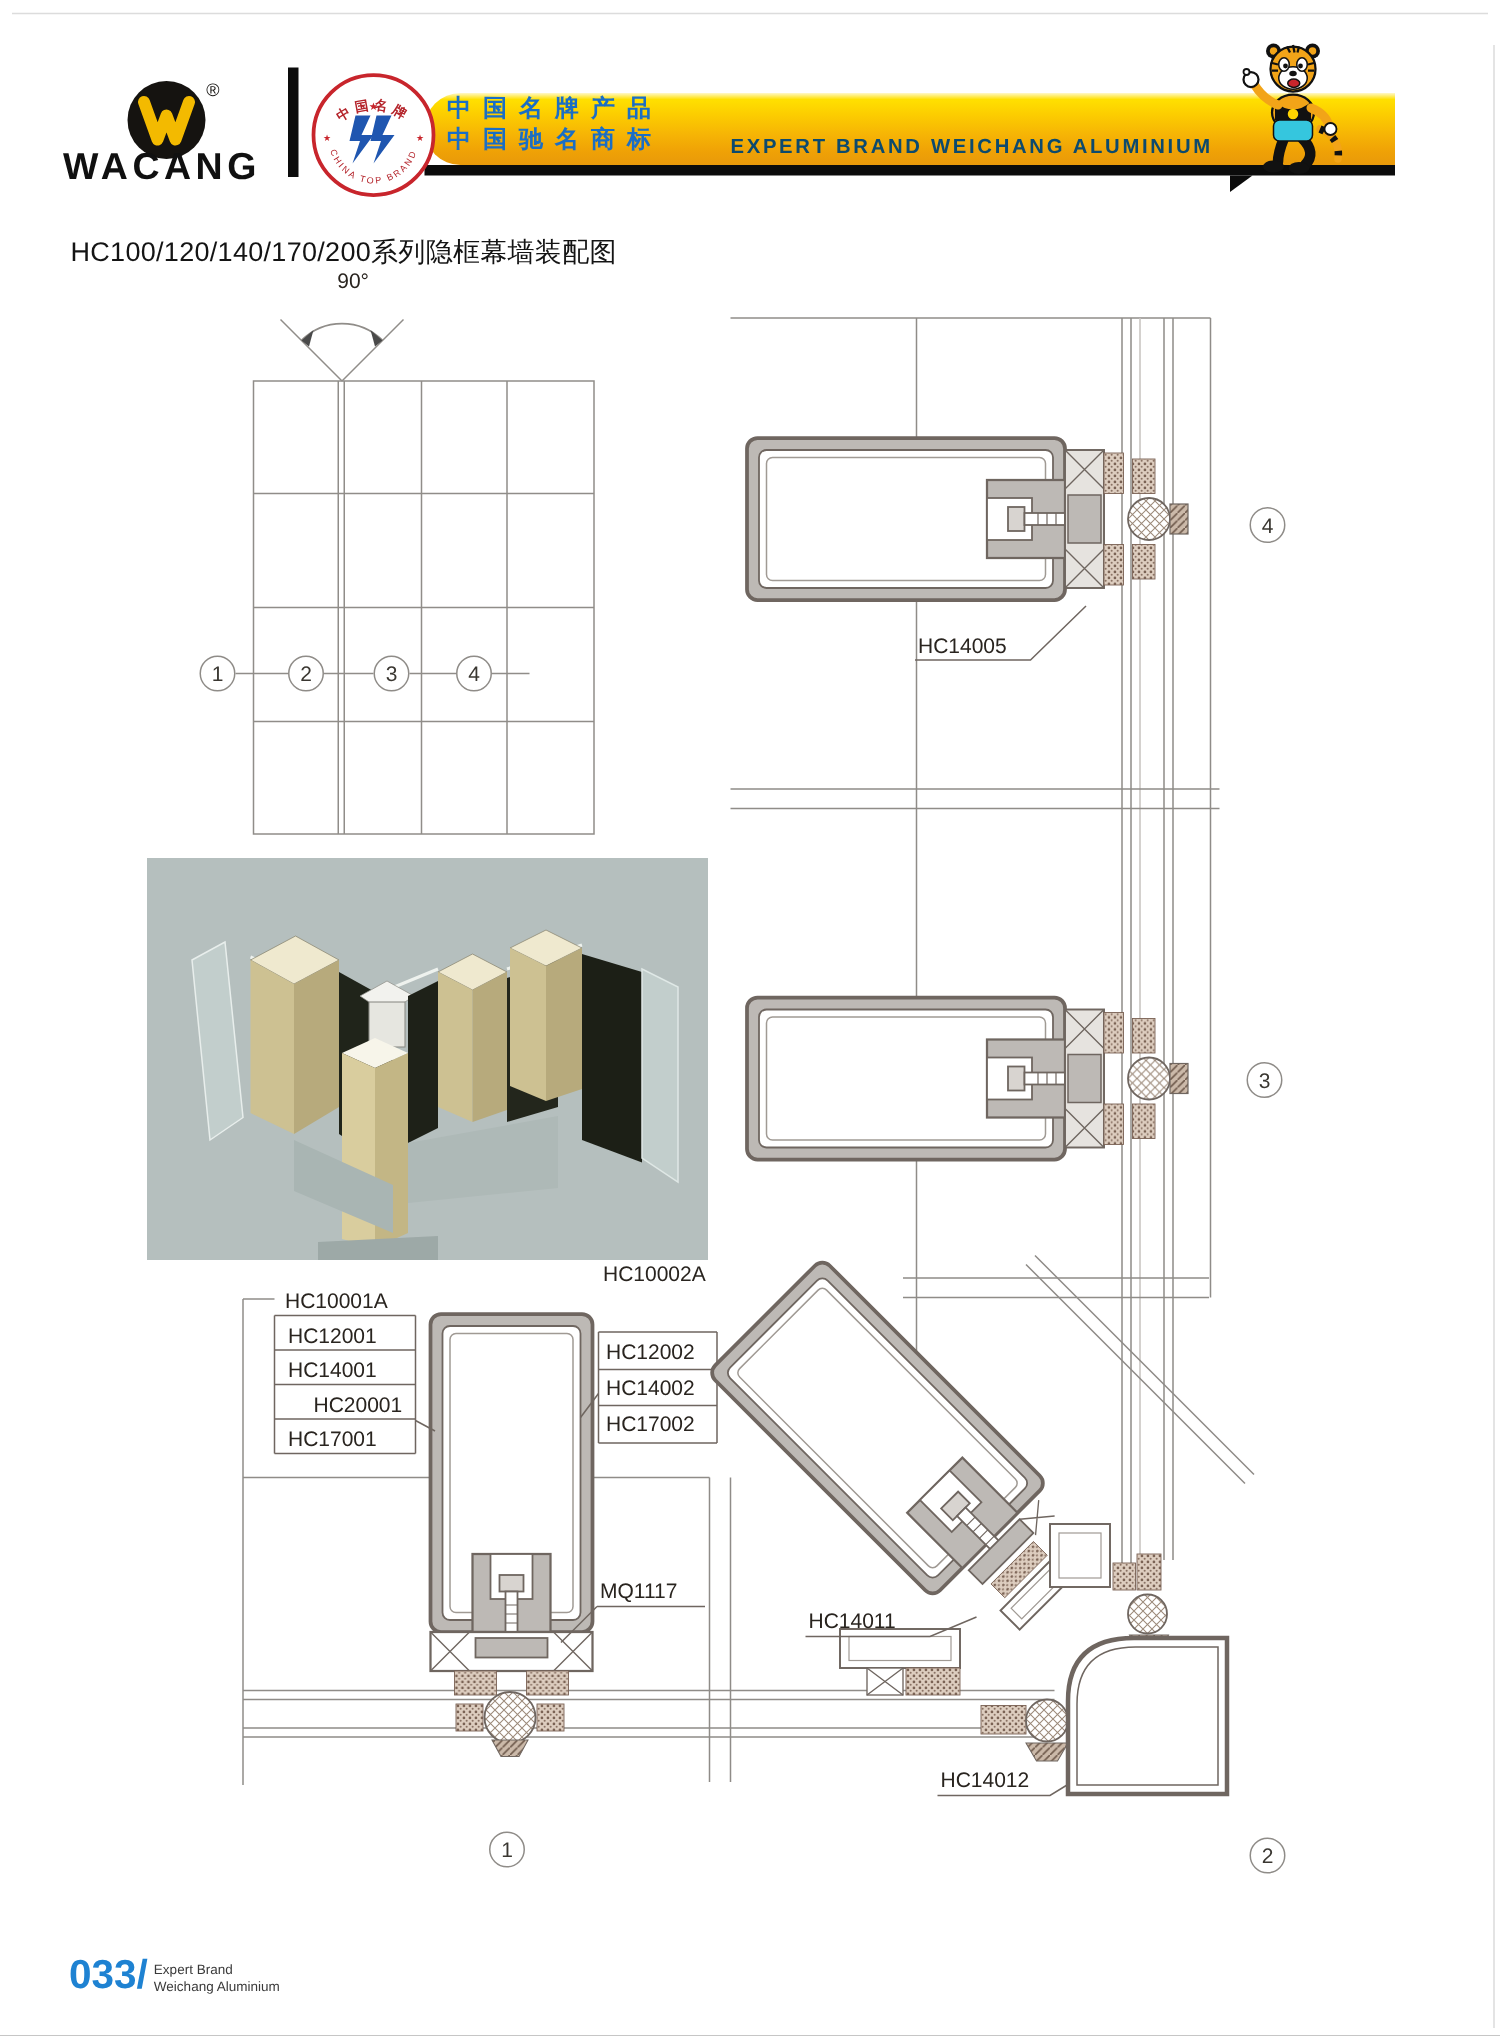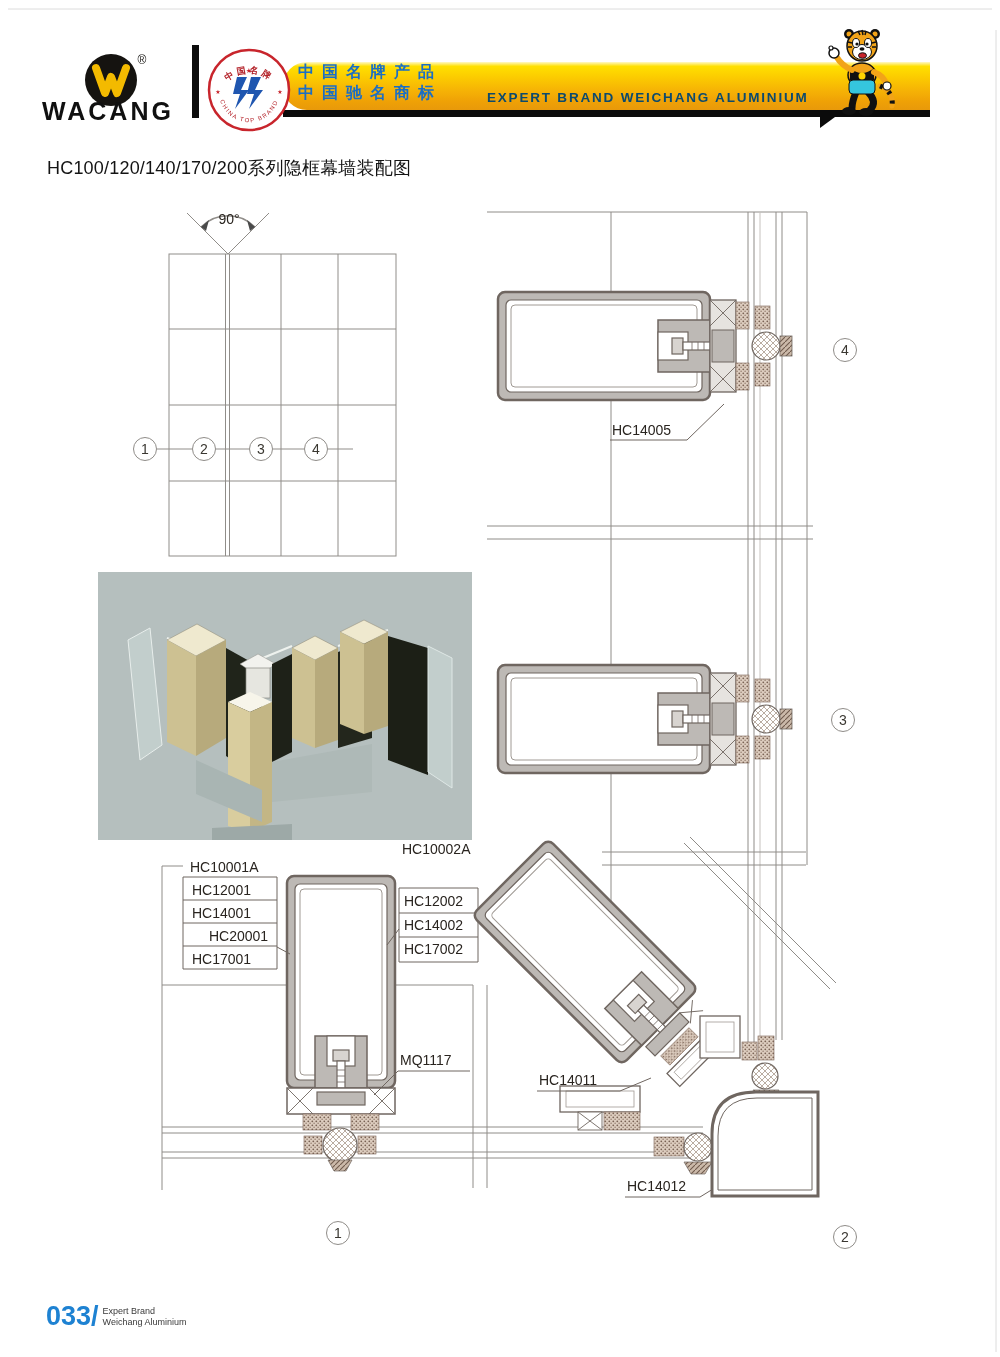--- a/index.html
+++ b/index.html
@@ -25,21 +25,21 @@
             letter-spacing:1.8px;white-space:nowrap}
   
   #doc-title{position:absolute;left:47px;top:156px;font-size:18px;font-weight:normal;color:#141414;
              letter-spacing:0.2px;white-space:nowrap}
   
   .plabel{position:absolute;font-size:14px;line-height:15px;color:#29241f;white-space:nowrap}
   .callout{position:absolute;width:24px;height:24px;border:1px solid #8f8c88;border-radius:50%;
            background:#fff;display:flex;align-items:center;justify-content:center;
            font-size:14px;color:#3a3731}
   
-  #footer{position:absolute;left:46px;top:1303px;display:flex;align-items:flex-start}
+  #footer{position:absolute;left:46px;top:1303px;display:flex;align-items:flex-end}
   #page-no,#page-slash{font-size:27px;line-height:26px;font-weight:bold;color:#1e82d2}
   #footer-tag{margin-left:4px;margin-top:3px;font-size:9px;line-height:10.5px;color:#3a3a3a}
 </style>
 </head>
 <body>
 
 <div id="page">
 
   <svg class="abs" style="left:0;top:0" width="1000" height="1357" viewBox="0 0 1000 1357" xmlns="http://www.w3.org/2000/svg" xmlns:xlink="http://www.w3.org/1999/xlink">
     <defs>
@@ -279,21 +279,21 @@
     <ellipse cx="40" cy="21" rx="2.5" ry="1.8" fill="#111"></ellipse>
     <ellipse cx="40.5" cy="27.5" rx="4" ry="2.8" fill="#c8252c" stroke="#111" stroke-width="1"></ellipse>
   </svg>
 
   <div id="doc-title">HC100/120/140/170/200系列隐框幕墙装配图</div>
 
   <div class="callout" style="left:133px;top:437px">1</div>
   <div class="callout" style="left:192px;top:437px">2</div>
   <div class="callout" style="left:249px;top:437px">3</div>
   <div class="callout" style="left:304px;top:437px">4</div>
-  <div class="plabel" style="left:212px;top:212px;width:34px;text-align:center">90°</div>
+  <div class="plabel" style="left:212px;top:180px;width:34px;text-align:right">90°</div>
 
   <div class="plabel" style="left:612px;top:423px">HC14005</div>
 
   <div class="plabel" style="left:190px;top:860px">HC10001A</div>
   <div class="plabel" style="left:192px;top:883px">HC12001</div>
   <div class="plabel" style="left:192px;top:906px">HC14001</div>
   <div class="plabel" style="left:209px;top:929px">HC20001</div>
   <div class="plabel" style="left:192px;top:952px">HC17001</div>
 
   <div class="plabel" style="left:402px;top:842px">HC10002A</div>

